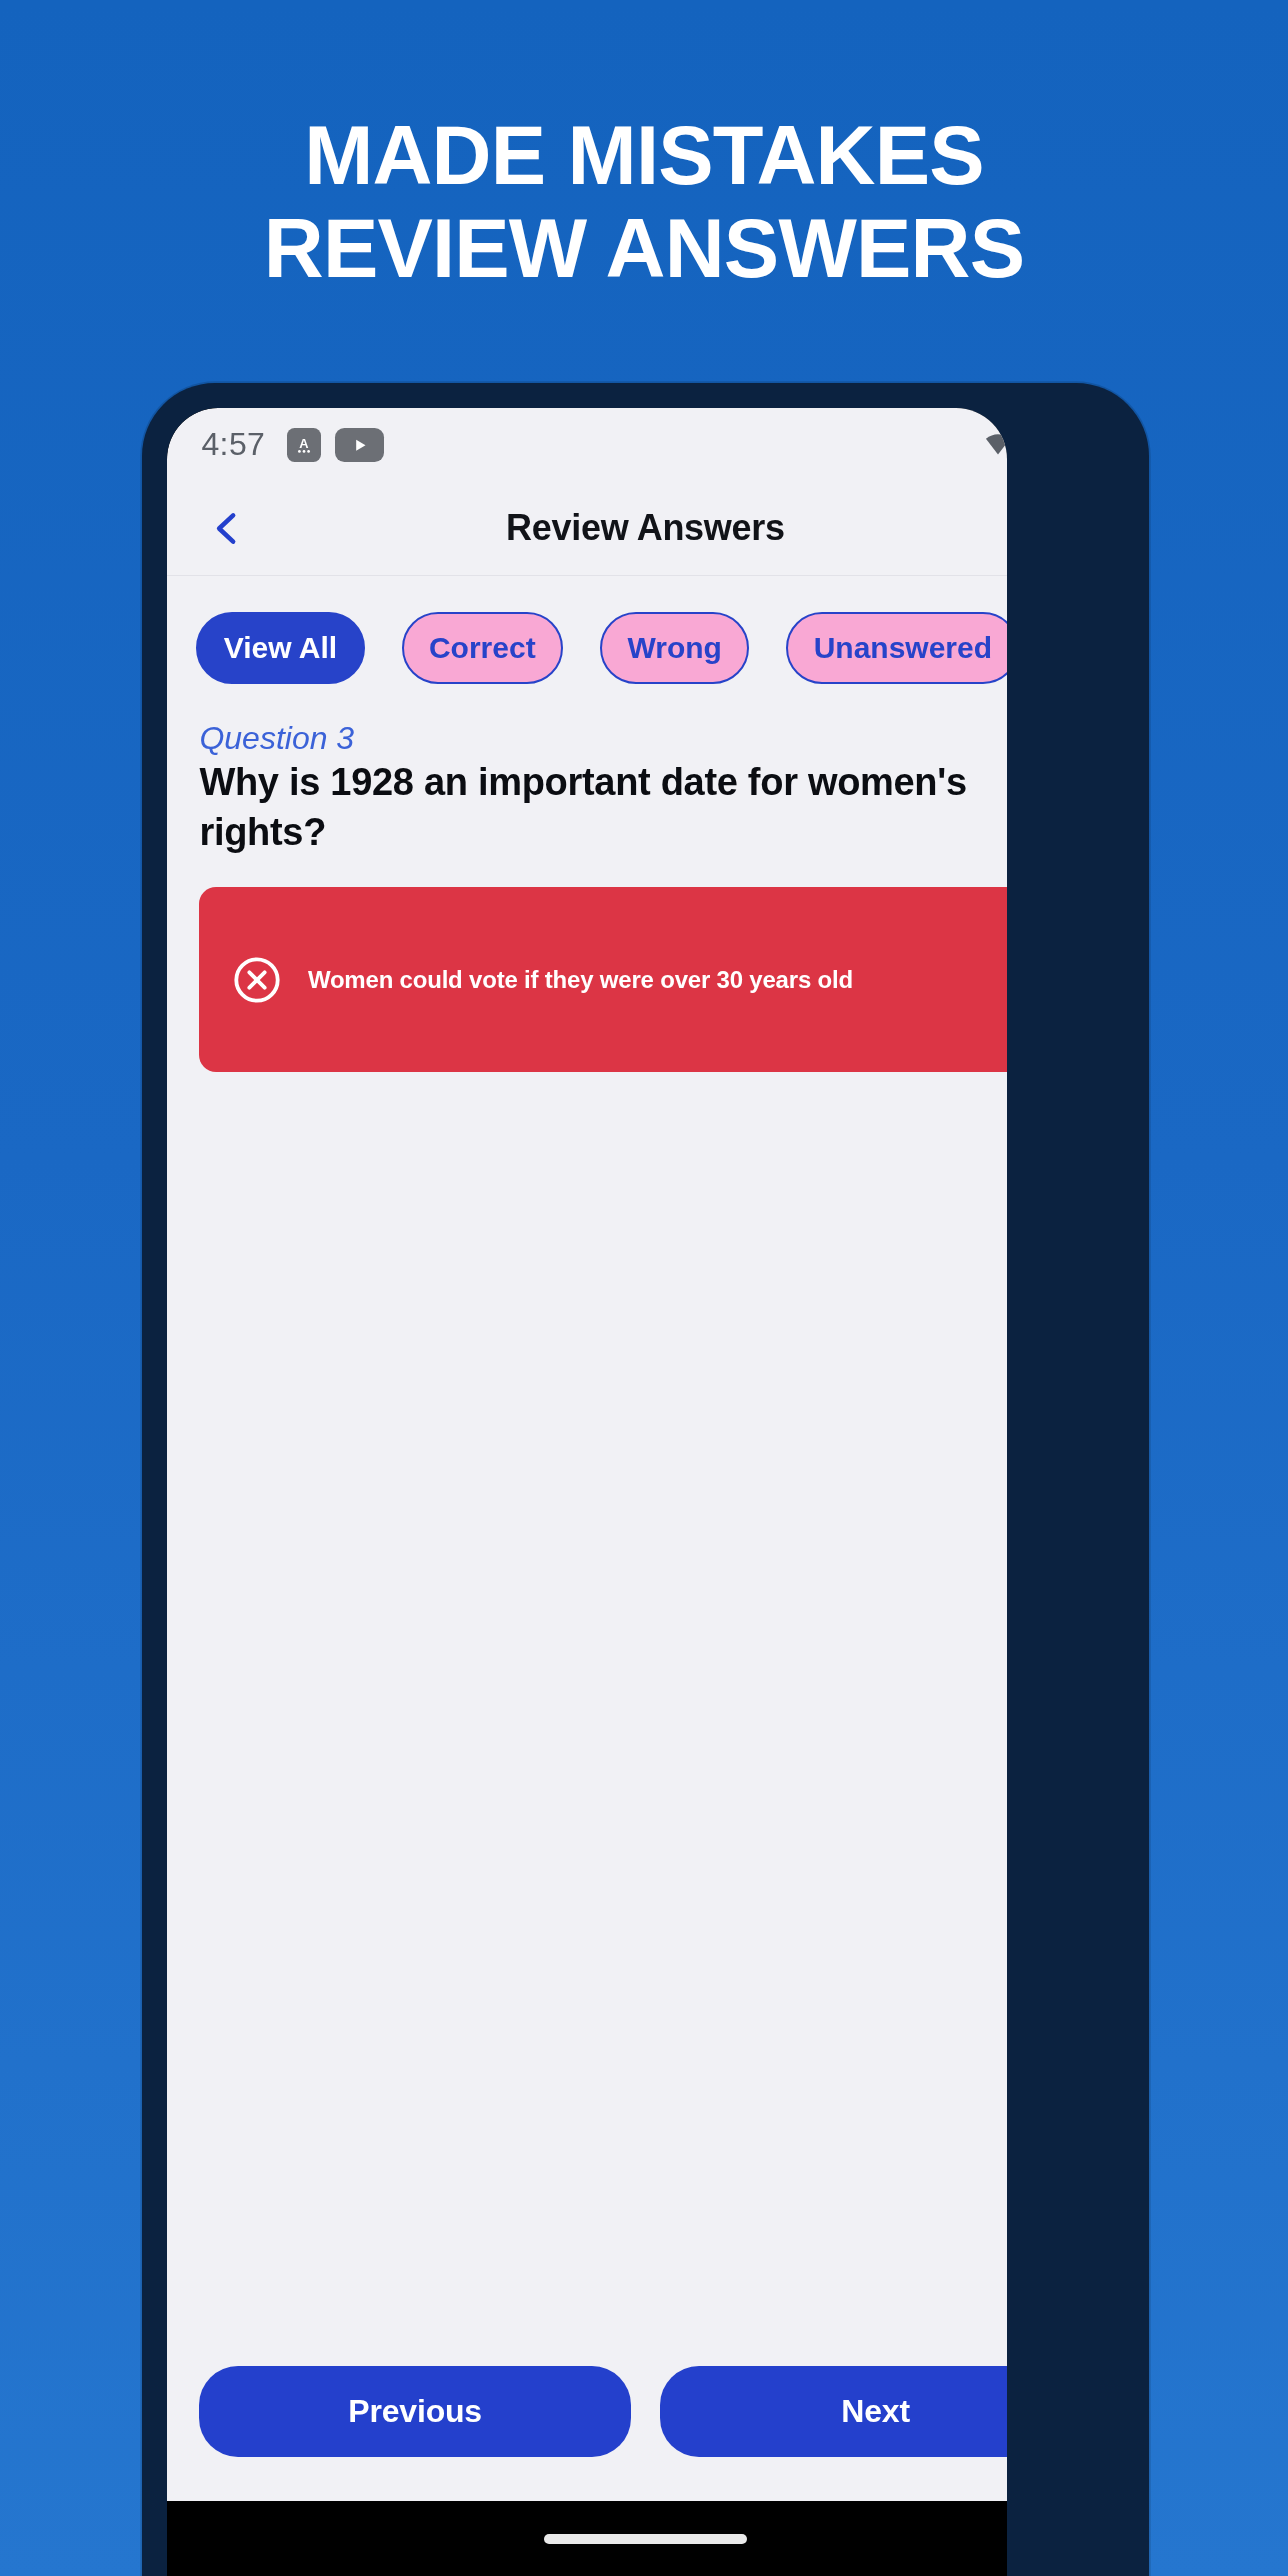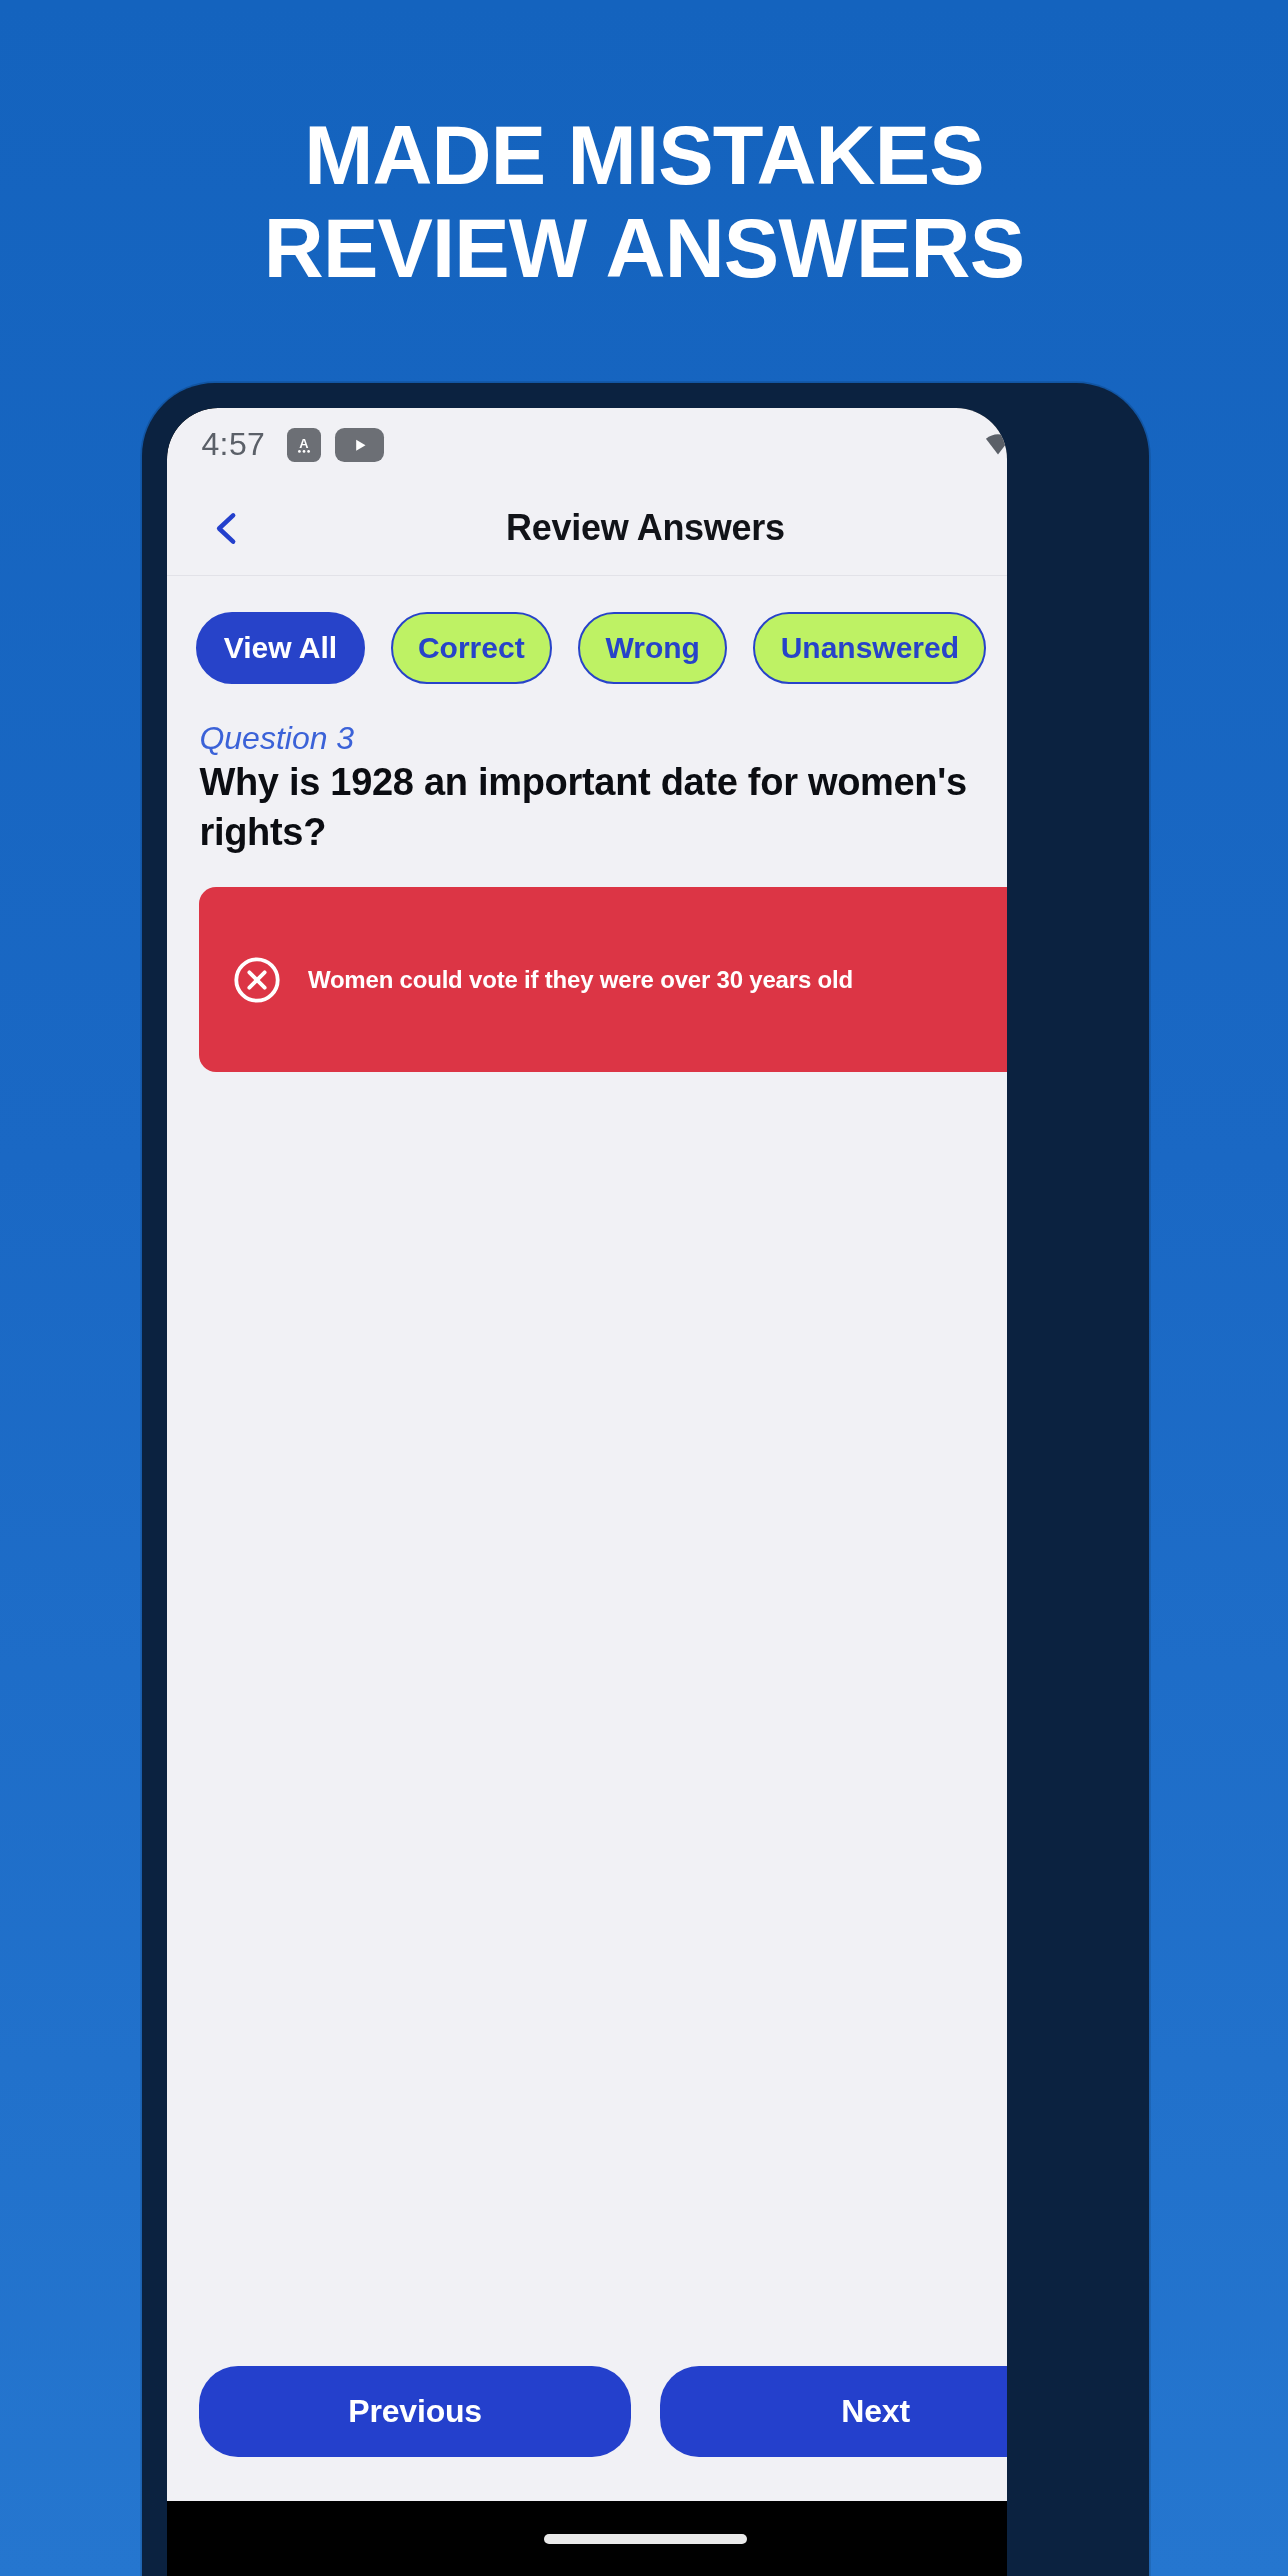--- a/index.html
+++ b/index.html
@@ -102,32 +102,32 @@
     font-size:36px;
     font-weight:700;
     color:#111318;
     letter-spacing:-0.3px;
   }
 
   
   .filters {
     display:flex;
     align-items:center;
-    gap:26px;
+    gap:37px;
     padding:36px 29px 22px 29px;
     flex:0 0 auto;
   }
   .chip {
     border:2.5px solid #2743C9;
     border-radius:39px;
     padding:18.6px 25.4px;
     font-size:30px;
     font-weight:700;
     color:#2743C9;
-    background:#bef264;
+    background:#f9a8d4;
     white-space:nowrap;
     line-height:1;
   }
   .chip.active {
     background:#2743C9;
     color:#FFFFFF;
   }
 
   
   .qwrap { padding:0 32px; flex:0 0 auto; }

